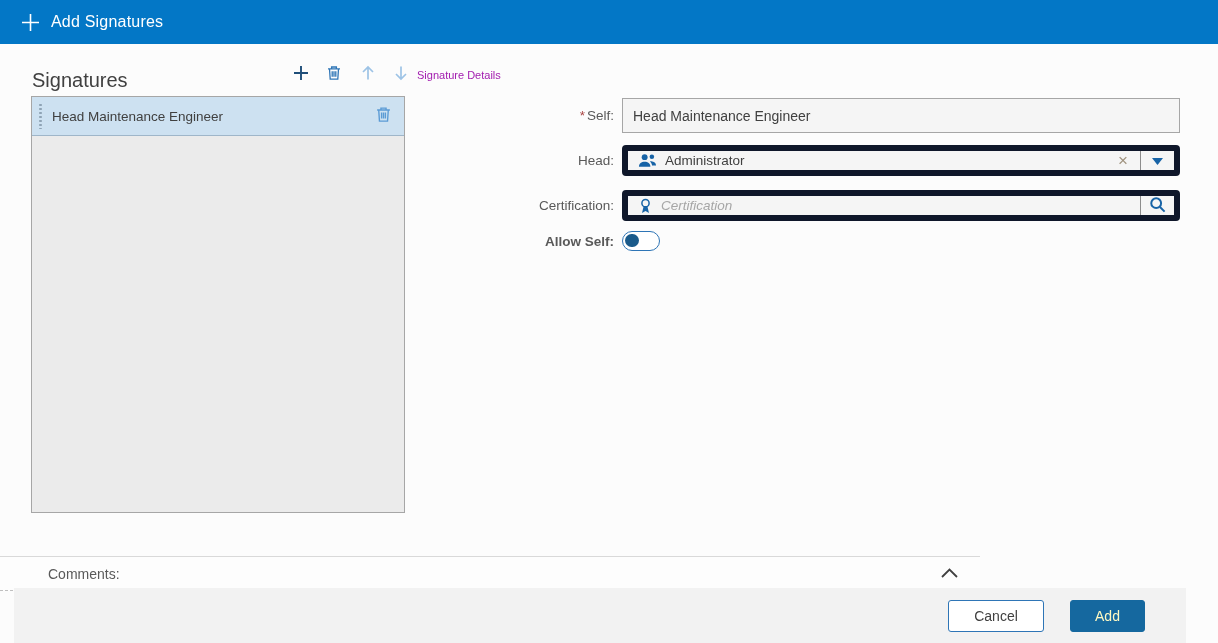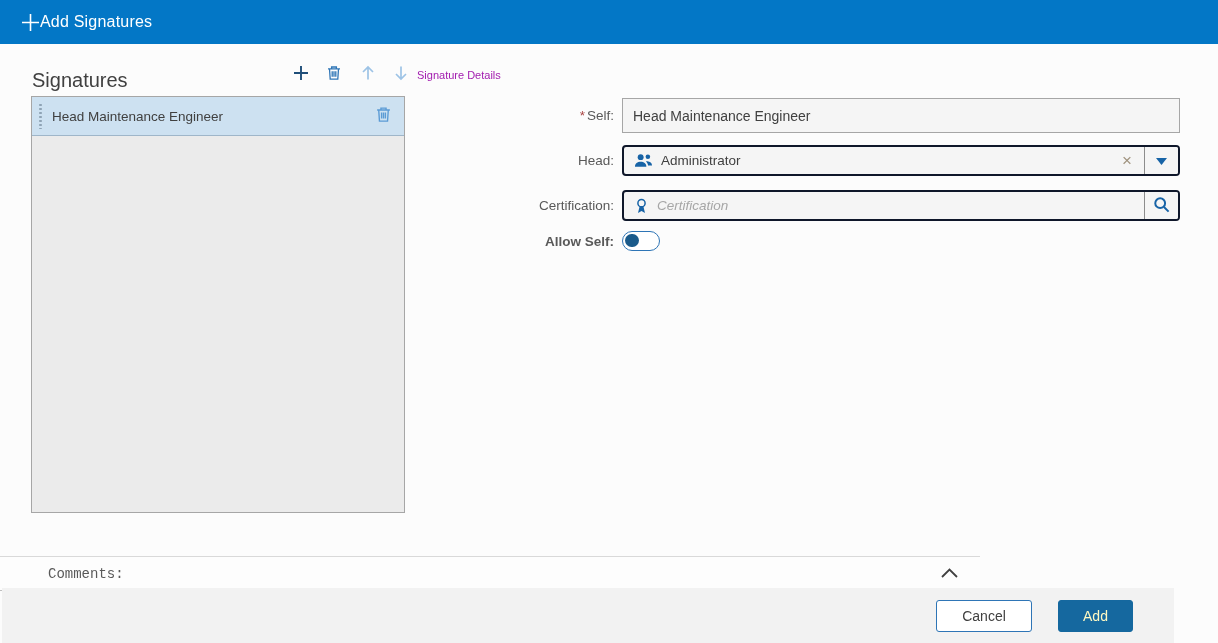--- a/index.html
+++ b/index.html
@@ -9,21 +9,21 @@
     background:#fcfcfc;
     font-family:"Liberation Sans", sans-serif;
     overflow:hidden;
     color:#404040;
   }
 
   
   .titlebar {
     position:absolute; left:0; top:0; width:1218px; height:44px;
     background:#0377c6;
-    display:flex; align-items:center; 
+    display:flex; align-items:center; gap:11px;
     padding-left:21px;
   }
   .titlebar .plus { color:#ffffff; display:flex; }
   .titlebar-title { color:#ffffff; font-size:16px; letter-spacing:.2px; }
 
   
   .signatures-title { position:absolute; left:32px; top:69px; font-size:20px; color:#404040; }
   .details-title    { position:absolute; left:417px; top:69px; font-size:11px; color:#a21caf; }
 
   
@@ -65,21 +65,21 @@
   }
   .req { color:#a94442; margin-right:2px; }
 
   .text-input {
     flex:1; height:35px; border:1px solid #a6a6a6; background:#f5f5f5;
     font-family:"Liberation Sans", sans-serif; font-size:14px; color:#404040;
     padding:0 10px;
   }
 
   .combo {
-    flex:1; height:31px; border:2px solid #0f172a; border-radius:4px;
+    flex:1; height:31px; border:6px solid #0f172a; border-radius:4px;
     background:#f5f5f5; display:flex; align-items:center; overflow:hidden;
   }
   .combo-icon { margin:0 8px 0 10px; color:#1763a6; display:flex; flex:none; }
   .combo-value { flex:1; font-size:13.5px; color:#404040; }
   .combo-input {
     flex:1; border:none; background:transparent; outline:none;
     font-family:"Liberation Sans", sans-serif; font-size:13.5px; color:#404040;
   }
   .combo-input::placeholder { color:#a6a6a6; font-style:italic; opacity:1; }
   .combo-clear {
@@ -102,28 +102,27 @@
     border-radius:50%; background:#1a5a8a;
   }
 
   
   .comments-bar {
     position:absolute; left:0; top:556px; width:980px; height:35px;
     background:#fdfdfd;
     border-top:1px solid #d9d9d9; border-bottom:1px dashed #bfbfbf;
     display:flex; align-items:center; justify-content:space-between;
     padding:0 20px 0 48px;
-    font-family:Liberation Mono, monospace;
   }
   .comments-label { font-size:14px; color:#595959; }
   .collapse-btn { background:none; border:none; color:#404040; cursor:pointer; display:flex; padding:2px; }
 
   
   .footer {
-    position:absolute; left:2px; top:588px; width:1172px; height:55px;
+    position:absolute; left:14px; top:588px; width:1172px; height:55px;
     background:#f2f2f2;
     display:flex; align-items:center; justify-content:flex-end; gap:26px;
     padding-right:41px;
   }
   .btn {
     height:32px; border-radius:3px; font-family:"Liberation Sans", sans-serif;
     font-size:14px; cursor:pointer;
   }
   .btn-cancel { width:96px; background:#ffffff; border:1px solid #2e75b6; color:#404040; }
   .btn-add    { width:75px; background:#15689f; border:1px solid #15689f; color:#fef9c3; }

